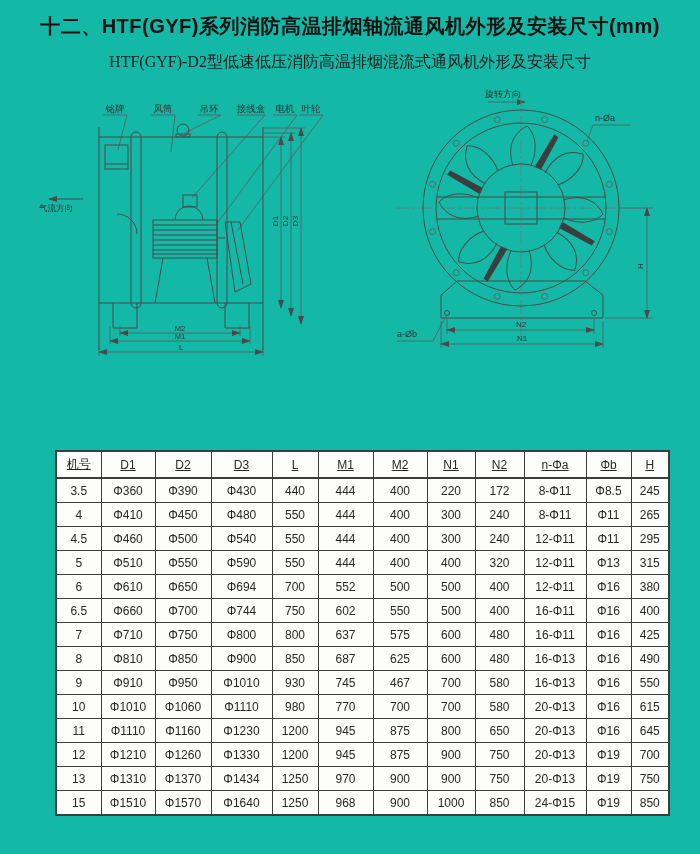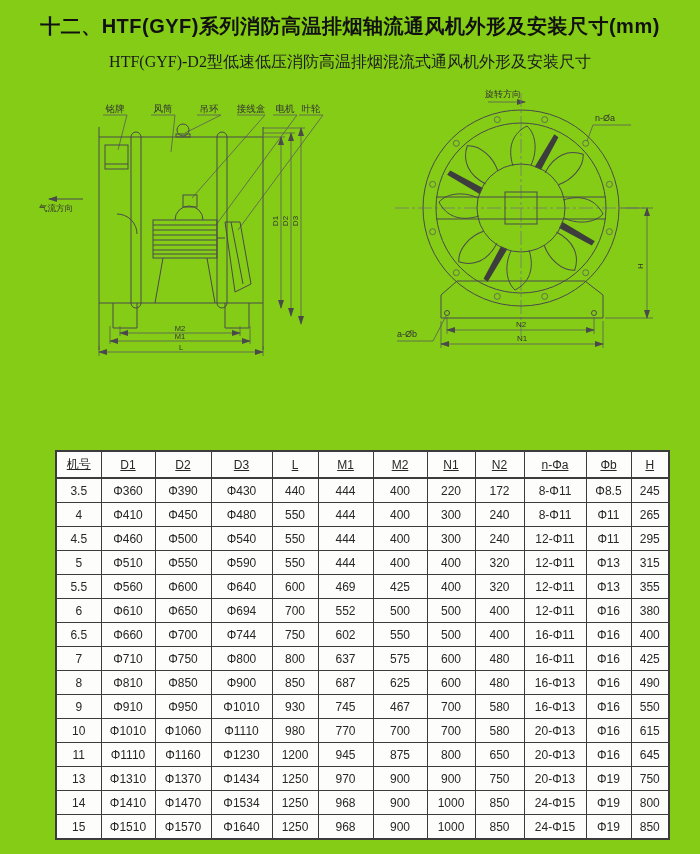--- a/index.html
+++ b/index.html
@@ -1,18 +1,18 @@
 <!DOCTYPE html>
 <html><head>
 <meta charset="utf-8">
 <style>
   html,body{margin:0;padding:0;background:#e9e9e9;}
   .page{
     position:relative;width:700px;height:854px;margin:0 auto;
-    background:#84cc16;overflow:hidden;
+    background:#14b8a6;overflow:hidden;
     font-family:"Liberation Sans",sans-serif;color:#222;
   }
   .title{
     position:absolute;top:13px;left:0;width:100%;text-align:center;
     font-size:20px;font-weight:bold;color:#111;letter-spacing:.5px;white-space:nowrap;
   }
   .subtitle{
     position:absolute;top:52px;left:0;width:100%;text-align:center;
     font-family:"Liberation Serif",serif;font-size:16px;font-weight:normal;color:#1b1b1b;
     white-space:nowrap;
@@ -333,34 +333,20 @@
           <td>550</td>
           <td>444</td>
           <td>400</td>
           <td>400</td>
           <td>320</td>
           <td>12-Φ11</td>
           <td>Φ13</td>
           <td>315</td>
         </tr>
         <tr>
-          <td>5.5</td>
-          <td>Φ560</td>
-          <td>Φ600</td>
-          <td>Φ640</td>
-          <td>600</td>
-          <td>469</td>
-          <td>425</td>
-          <td>400</td>
-          <td>320</td>
-          <td>12-Φ11</td>
-          <td>Φ13</td>
-          <td>355</td>
-        </tr>
-        <tr>
           <td>6</td>
           <td>Φ610</td>
           <td>Φ650</td>
           <td>Φ694</td>
           <td>700</td>
           <td>552</td>
           <td>500</td>
           <td>500</td>
           <td>400</td>
           <td>12-Φ11</td>
@@ -443,50 +429,50 @@
           <td>Φ1160</td>
           <td>Φ1230</td>
           <td>1200</td>
           <td>945</td>
           <td>875</td>
           <td>800</td>
           <td>650</td>
           <td>20-Φ13</td>
           <td>Φ16</td>
           <td>645</td>
+        </tr>
+        <tr>
+          <td>12</td>
+          <td>Φ1210</td>
+          <td>Φ1260</td>
+          <td>Φ1330</td>
+          <td>1200</td>
+          <td>945</td>
+          <td>875</td>
+          <td>900</td>
+          <td>750</td>
+          <td>20-Φ13</td>
+          <td>Φ19</td>
+          <td>700</td>
         </tr>
         <tr>
           <td>13</td>
           <td>Φ1310</td>
           <td>Φ1370</td>
           <td>Φ1434</td>
           <td>1250</td>
           <td>970</td>
           <td>900</td>
           <td>900</td>
           <td>750</td>
           <td>20-Φ13</td>
           <td>Φ19</td>
           <td>750</td>
         </tr>
         <tr>
-          <td>14</td>
-          <td>Φ1410</td>
-          <td>Φ1470</td>
-          <td>Φ1534</td>
-          <td>1250</td>
-          <td>968</td>
-          <td>900</td>
-          <td>1000</td>
-          <td>850</td>
-          <td>24-Φ15</td>
-          <td>Φ19</td>
-          <td>800</td>
-        </tr>
-        <tr>
           <td>15</td>
           <td>Φ1510</td>
           <td>Φ1570</td>
           <td>Φ1640</td>
           <td>1250</td>
           <td>968</td>
           <td>900</td>
           <td>1000</td>
           <td>850</td>
           <td>24-Φ15</td>

